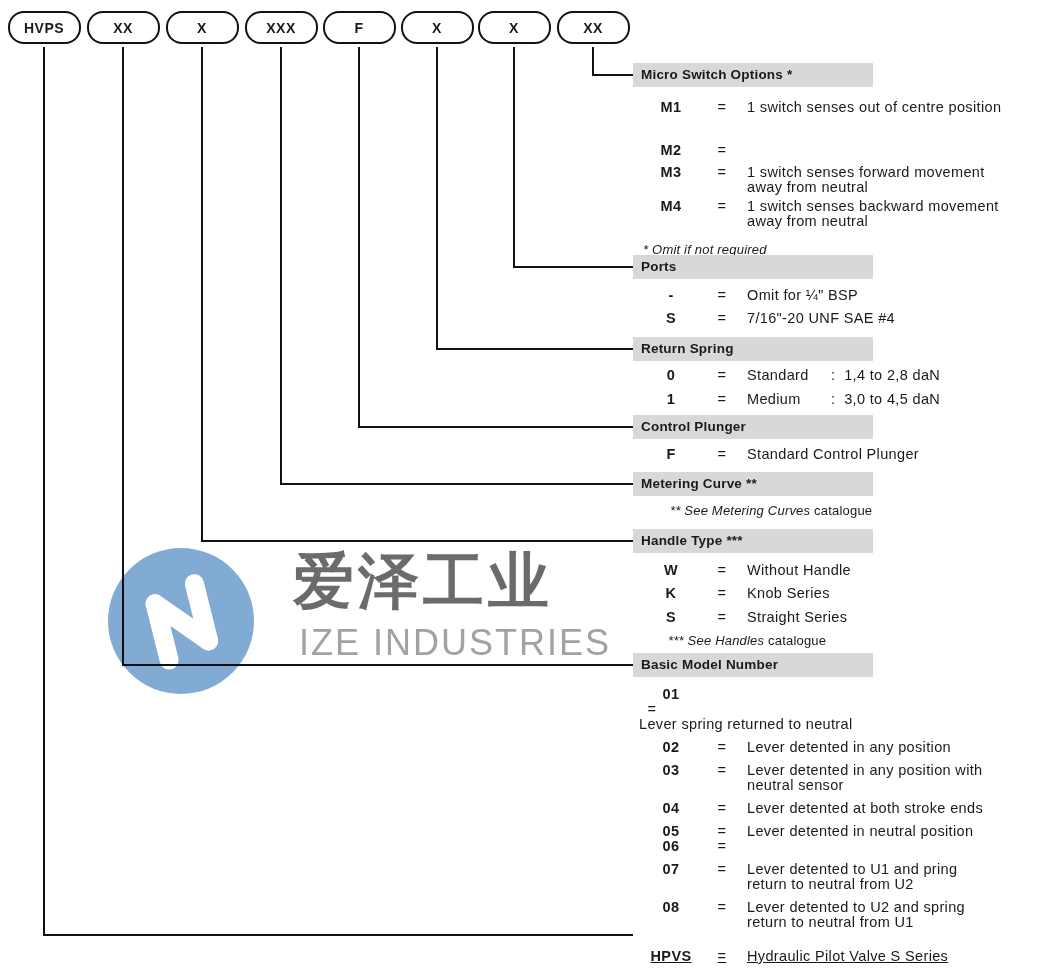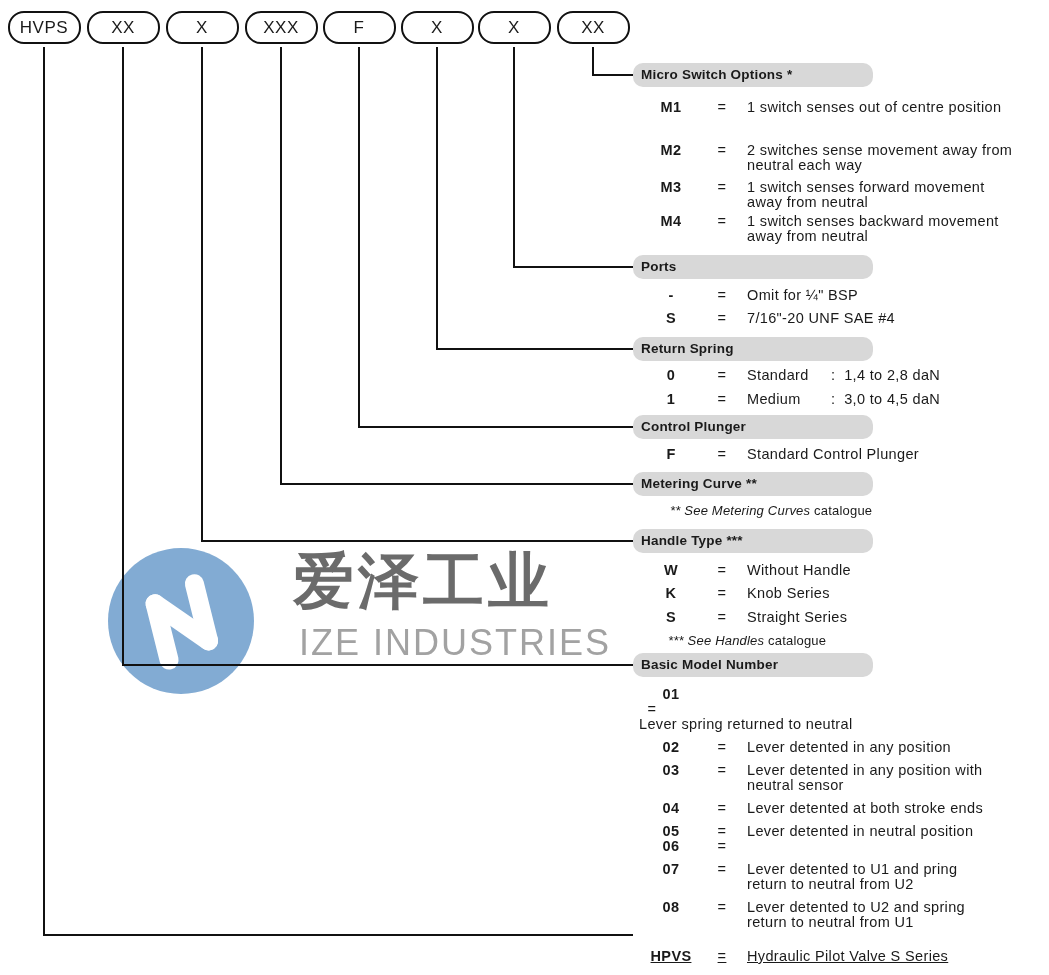--- a/index.html
+++ b/index.html
@@ -5,30 +5,30 @@
   html,body{margin:0;padding:0;background:#fff;}
   #canvas{
     position:relative;width:1049px;height:975px;background:#ffffff;
     font-family:"Liberation Sans",sans-serif;color:#1a1a1a;overflow:hidden;
   }
   
   .model-box{
     position:absolute;top:11px;width:73px;height:33px;box-sizing:border-box;
     border:2.5px solid #111;border-radius:16px;background:#fff;
     display:flex;align-items:center;justify-content:center;
-    font-weight:normal;font-size:17px;letter-spacing:.5px;z-index:3;
+    font-weight:bold;font-size:14px;letter-spacing:.5px;z-index:3;
   }
   
   .vline{position:absolute;width:2px;background:#111;z-index:2;}
   .hline{position:absolute;height:2px;background:#111;z-index:2;}
   
   .section{position:absolute;left:633px;width:412px;z-index:3;}
   .bar{
     width:240px;height:24px;box-sizing:border-box;background:#d8d8d8;
-    font-weight:bold;font-size:13.5px;line-height:24px;padding-left:8px;letter-spacing:.2px;border-radius:10px;
+    font-weight:bold;font-size:13.5px;line-height:24px;padding-left:8px;letter-spacing:.2px;
   }
   .row{display:flex;align-items:flex-start;font-size:14.5px;line-height:15px;letter-spacing:.35px;}
   .key{flex:none;width:64px;margin-left:6px;text-align:center;font-weight:bold;}
   .eq{flex:none;width:38px;text-align:center;}
   .val{margin-left:6px;white-space:pre-wrap;}
   .val-name{display:inline-block;width:84px;}
   .footnote{font-size:13px;letter-spacing:.2px;}
   .fn-italic{font-style:italic;}
   
   #watermark{position:absolute;left:0;top:0;z-index:1;}
@@ -92,22 +92,20 @@
       <div class="section" style="top: 63px;">
         <div class="bar">Micro Switch Options *</div>
         <div class="row" style="margin-top: 13px;">
           <span class="key">M1</span>
           <span class="eq">=</span>
           <span class="val">1 switch senses out of centre position</span>
         </div>
         <div class="row" style="margin-top: 28px;">
           <span class="key">M2</span>
           <span class="eq">=</span>
-          <span class="val">2 switches sense movement away from
-neutral each way</span>
         </div>
         <div class="row" style="margin-top: 7px;">
           <span class="key">M3</span>
           <span class="eq">=</span>
           <span class="val">1 switch senses forward movement
 away from neutral</span>
         </div>
         <div class="row" style="margin-top: 4px;">
           <span class="key">M4</span>
           <span class="eq">=</span>

